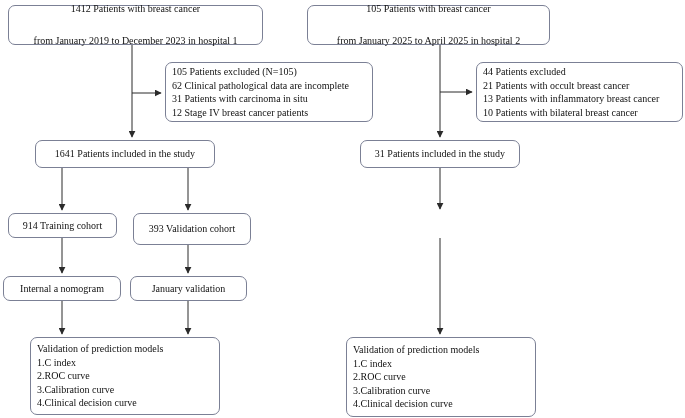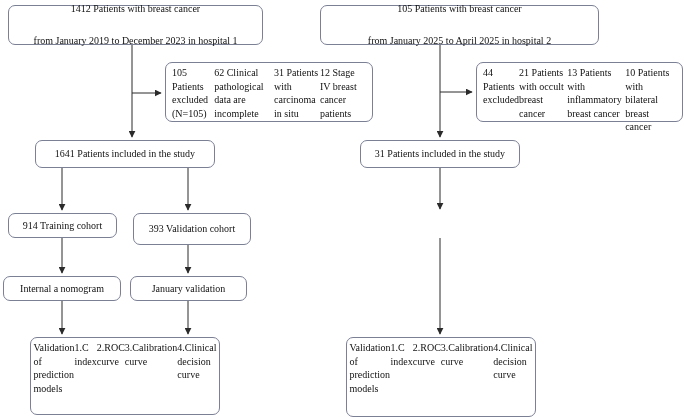--- a/index.html
+++ b/index.html
@@ -42,21 +42,21 @@
     align-items: center;
     justify-content: center;
     text-align: center;
     padding: 1px 4px;
     gap: 18px;
   }
   .box.list {
     text-align: left;
     padding: 3px 6px;
     display: flex;
-    flex-direction: row;
+    flex-direction: column;
     justify-content: center;
   }
   .box.list .ln { line-height: 13.5px; }
   .box.big .ln { line-height: 14px; }
 </style>
 </head>
 <body>
 
 <div class="canvas">
 
@@ -80,21 +80,21 @@
       <path d="M188,301 V334" marker-end="url(#ah)"></path>
       <path d="M440,238 V334" marker-end="url(#ah)"></path>
     </g>
   </svg>
 
   <div class="box center big" style="left:8px;top:5px;width:255px;height:40px">
     <div class="ln">1412 Patients with breast cancer</div>
     <div class="ln">from January 2019 to December 2023 in hospital 1</div>
   </div>
 
-  <div class="box center big" style="left:320px;top:5px;width:279px;height:40px">
+  <div class="box center big" style="left:307px;top:5px;width:243px;height:40px">
     <div class="ln">105 Patients with breast cancer</div>
     <div class="ln">from January 2025 to April 2025 in hospital 2</div>
   </div>
 
   <div class="box list" style="left:165px;top:62px;width:208px;height:60px">
     <div class="ln">105 Patients excluded (N=105)</div>
     <div class="ln">62 Clinical pathological data are incomplete</div>
     <div class="ln">31 Patients with carcinoma in situ</div>
     <div class="ln">12 Stage IV breast cancer patients</div>
   </div>

